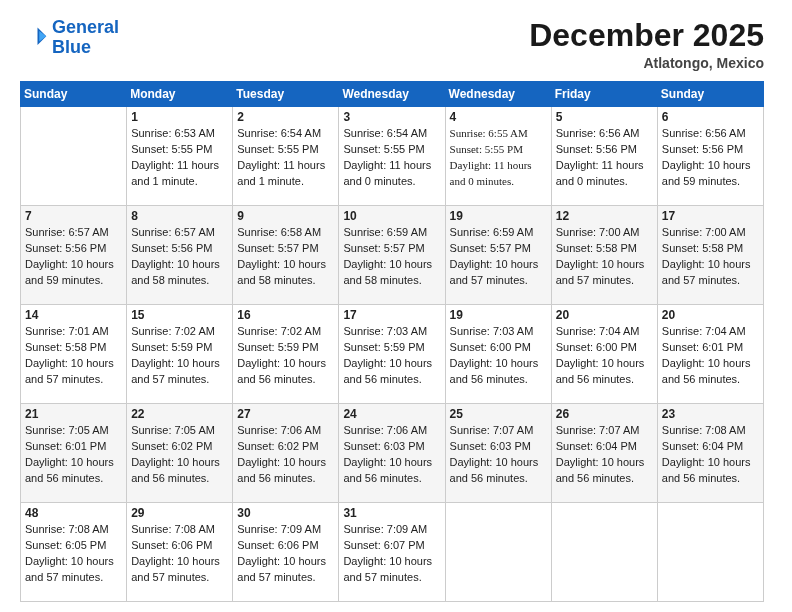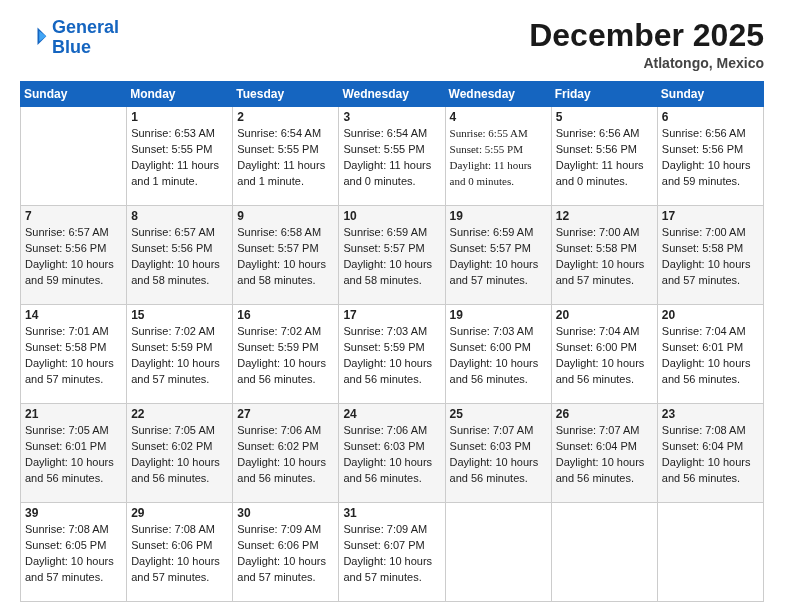--- a/index.html
+++ b/index.html
@@ -326,21 +326,21 @@
           <td>
             <span class="day-num">23</span>
             <div class="cell-info" style="white-space: pre-line;">Sunrise: 7:08 AM
 Sunset: 6:04 PM
 Daylight: 10 hours
 and 56 minutes.</div>
           </td>
         </tr>
         <tr class="week-row">
           <td>
-            <span class="day-num">39</span>
+            <span class="day-num">48</span>
             <div class="cell-info" style="white-space: pre-line;">Sunrise: 7:08 AM
 Sunset: 6:05 PM
 Daylight: 10 hours
 and 57 minutes.</div>
           </td>
           <td>
             <span class="day-num">29</span>
             <div class="cell-info" style="white-space: pre-line;">Sunrise: 7:08 AM
 Sunset: 6:06 PM
 Daylight: 10 hours

